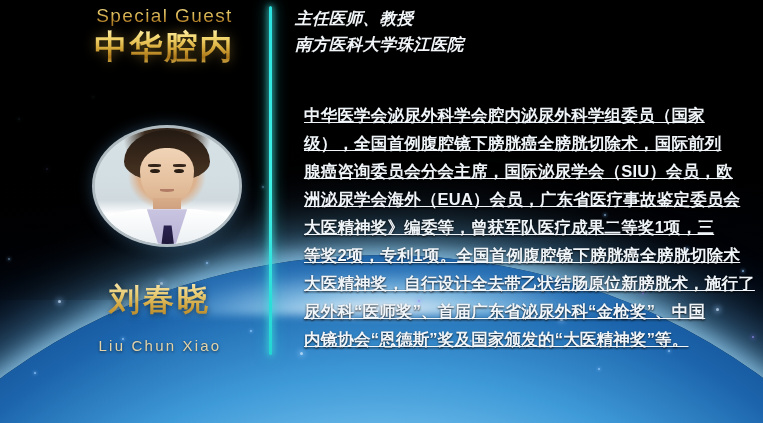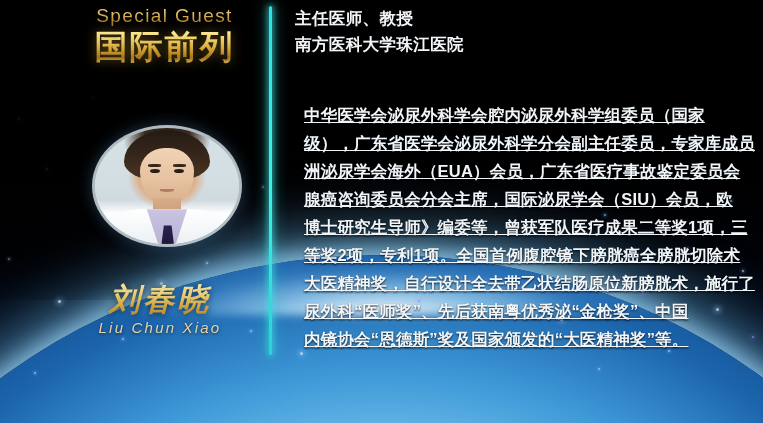--- a/index.html
+++ b/index.html
@@ -150,31 +150,31 @@
     clip-path:polygon(0% 0%, 100% 0%, 72% 100%, 28% 100%);
   }
   .p-tie{
     position:absolute; left:46%; top:84%; width:9%; height:18%;
     background:linear-gradient(180deg,#2a2250,#1d1838);
     clip-path:polygon(20% 0%, 80% 0%, 100% 100%, 0% 100%);
   }
 
   
   .name-block{
-    position:absolute; left:36px; top:282px; width:248px; text-align:center;font-style:italic;
+    position:absolute; left:36px; top:282px; width:248px; text-align:center;
   }
   .name-cn{
     font-size:31px; font-weight:700; letter-spacing:3px; line-height:36px;
     background:linear-gradient(180deg,#f7e6ab 0%,#e7c96e 38%,#cfa33e 68%,#b1832a 100%);
     -webkit-background-clip:text; background-clip:text; color:transparent;
     -webkit-text-fill-color:transparent;
     filter:drop-shadow(0 1px 3px rgba(0,0,0,0.55));
   }
   .name-en{
-    font-size:15px; letter-spacing:2.2px; line-height:20px; margin-top:0;
+    font-size:15px; letter-spacing:2.2px; line-height:20px; margin-top:18px;
     color:#e2d3a9;
     text-shadow:0 1px 3px rgba(0,0,0,.6);
   }
 
   
   .divider{
     position:absolute; left:269px; top:6px;
     width:3px; height:349px;
     background:linear-gradient(180deg,#2be3e0 0%,#3ef0e6 50%,#24d6d2 100%);
     box-shadow:0 0 6px 1px rgba(60,230,225,0.75), 0 0 14px 3px rgba(40,200,200,0.35);
@@ -182,21 +182,21 @@
   }
 
   
   .rt-head{
     position:absolute; left:295px; top:5px; width:458px;
     color:#f2f6f9;
     font-size:16.5px; line-height:26px; font-weight:700;
     letter-spacing:.4px;
     text-shadow:0 1px 2px rgba(0,0,0,.85);
   }
-  .rt-head div{ white-space:nowrap; }
+  .rt-head div{ white-space:nowrap;font-style:italic; }
 
   .rt-body{
     position:absolute; left:304px; top:101px; width:460px;
     color:#f0f5f9;
     font-size:16.5px; line-height:28px; font-weight:700;
     letter-spacing:.2px;
     text-align:justify;
     text-shadow:0 1px 2px rgba(0,0,0,.85);
     text-decoration:underline;
   }
@@ -271,21 +271,21 @@
     <i style="left:8px;   top:258px;"></i>
     <i style="left:598px; top:368px;"></i>
     <i style="left:34px;  top:372px;"></i>
   </div>
 
   <div class="bg-vignette"></div>
   <div class="bg-left-dark"></div>
 
   <div class="gold-block">
     <div class="gold-en">Special Guest</div>
-    <div class="gold-cn">国际前列</div>
+    <div class="gold-cn">中华腔内</div>
   </div>
 
   <div class="portrait">
     <div class="portrait-inner">
       <div class="p-hair"></div>
       <div class="p-face"></div>
       <div class="p-brow l"></div>
       <div class="p-brow r"></div>
       <div class="p-eye l"></div>
       <div class="p-eye r"></div>
@@ -304,23 +304,23 @@
 
   <div class="divider"></div>
 
   <div class="rt-head">
     <div>主任医师、教授</div>
     <div>南方医科大学珠江医院</div>
   </div>
 
   <div class="rt-body">
     <div>中华医学会泌尿外科学会腔内泌尿外科学组委员（国家</div>
-    <div>级），广东省医学会泌尿外科学分会副主任委员，专家库成员</div>
+    <div>级），全国首例腹腔镜下膀胱癌全膀胱切除术，国际前列</div>
+    <div>腺癌咨询委员会分会主席，国际泌尿学会（SIU）会员，欧</div>
     <div>洲泌尿学会海外（EUA）会员，广东省医疗事故鉴定委员会</div>
-    <div>腺癌咨询委员会分会主席，国际泌尿学会（SIU）会员，欧</div>
-    <div>博士研究生导师》编委等，曾获军队医疗成果二等奖1项，三</div>
+    <div>大医精神奖》编委等，曾获军队医疗成果二等奖1项，三</div>
     <div>等奖2项，专利1项。全国首例腹腔镜下膀胱癌全膀胱切除术</div>
     <div>大医精神奖，自行设计全去带乙状结肠原位新膀胱术，施行了</div>
-    <div>尿外科“医师奖”、先后获南粤优秀泌“金枪奖”、中国</div>
+    <div>尿外科“医师奖”、首届广东省泌尿外科“金枪奖”、中国</div>
     <div>内镜协会“恩德斯”奖及国家颁发的“大医精神奖”等。</div>
   </div>
 
 </div>
 
 </body></html>

